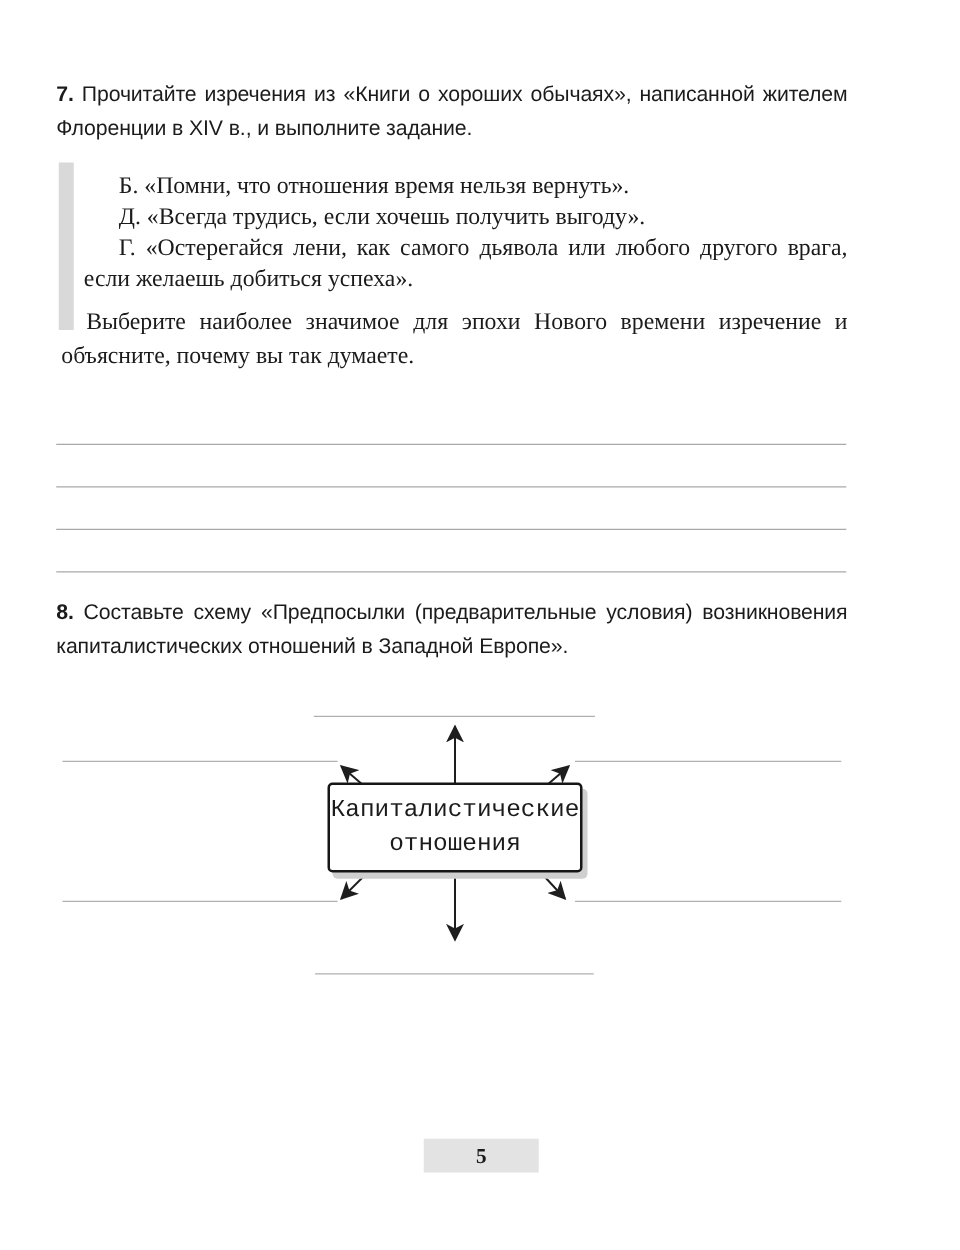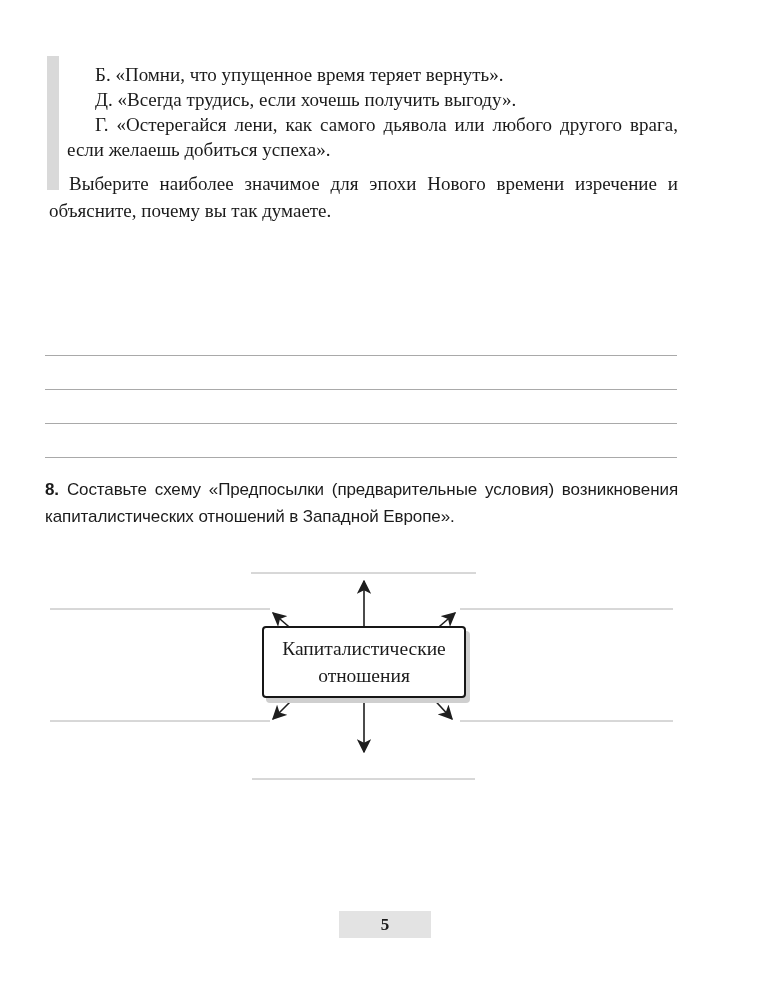--- a/index.html
+++ b/index.html
@@ -43,21 +43,21 @@
   .answer-line{height:33px;border-bottom:1px solid #a9a9a9;}
   
   .diagram-svg{position:absolute;left:0;top:555px;z-index:0;}
   .center-box{
     position:absolute;left:262px;top:626px;z-index:1;
     width:204px;height:72px;box-sizing:border-box;
     background:#ffffff;border:2px solid #161616;border-radius:4px;
     box-shadow:4px 5px 0 #cfcfcf;
     display:flex;align-items:center;justify-content:center;
     text-align:center;
-    font-family:Liberation Serif, serif;
+    font-family:Liberation Mono, monospace;
     font-size:19.5px;line-height:27px;
     padding:0 14px;
   }
   
   .footer-page{
     position:absolute;left:339px;top:911px;z-index:1;
     width:92px;height:27px;
     background:#e3e3e3;
     display:flex;align-items:center;justify-content:center;
     font-family:"Liberation Serif", serif;
@@ -65,24 +65,25 @@
   }
   .dline{stroke:#b0b0b0;stroke-width:1;}
   .darrow{stroke:#1e1e1e;stroke-width:1.6;fill:none;}
 </style>
 </head>
 <body>
 
 <div class="page">
 
   <div class="block" style="top:62px;">
+    <p class="ex-head"><span class="num">7.</span> <span>Прочитайте изречения из «Книги о хороших обычаях», написанной жителем Флоренции в XIV в., и выполните задание.</span></p>
 
     <div class="quote-block">
       <div class="quote-bar"></div>
-      <p>Б. «Помни, что упущенное время теряет вернуть».</p>
+      <p>Б. «Помни, что отношения время нельзя вернуть».</p>
       <p>Д. «Всегда трудись, если хочешь получить выгоду».</p>
       <p>Г. «Остерегайся лени, как самого дьявола или любого другого врага, если желаешь добиться успеха».</p>
     </div>
 
     <p class="task-par">Выберите наиболее значимое для эпохи Нового времени изречение и объясните, почему вы так думаете.</p>
   </div>
 
   <div class="answer-lines">
     <div class="answer-line"></div>
     <div class="answer-line"></div>

